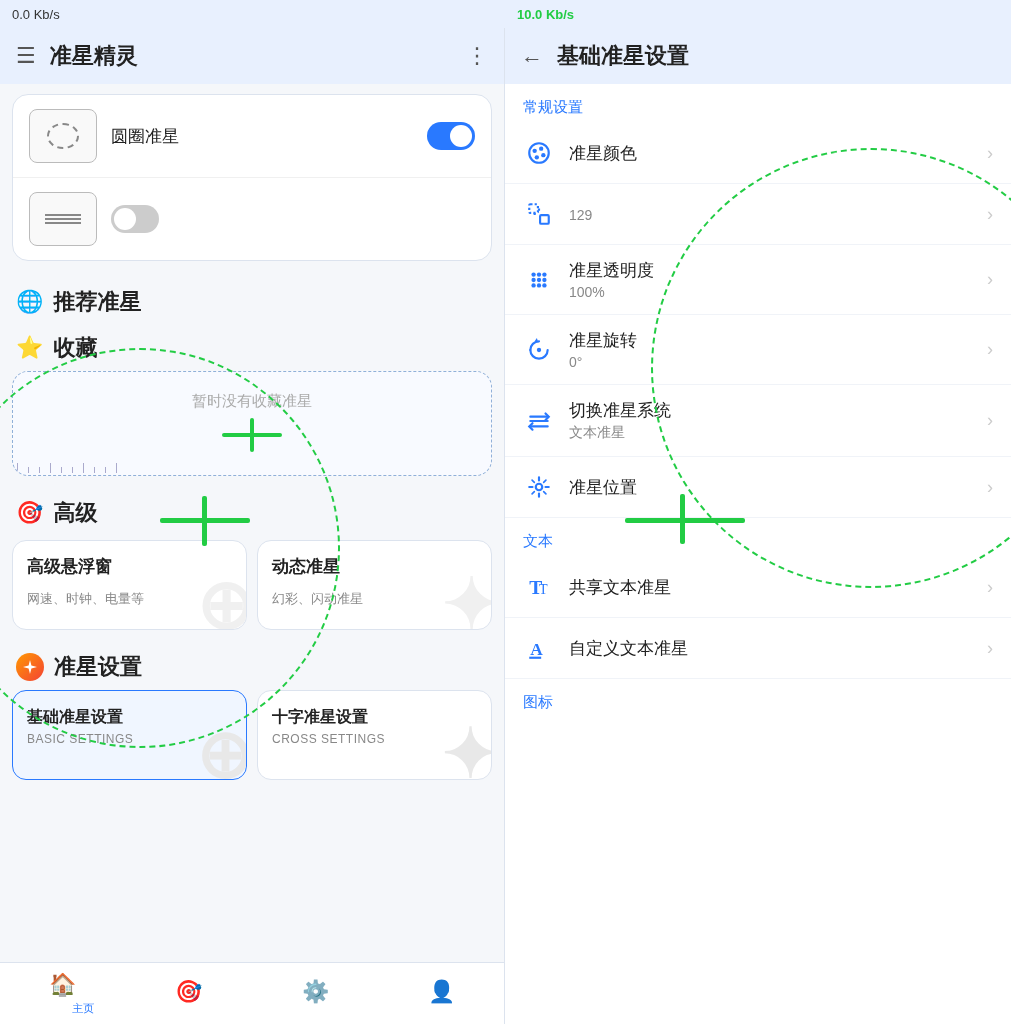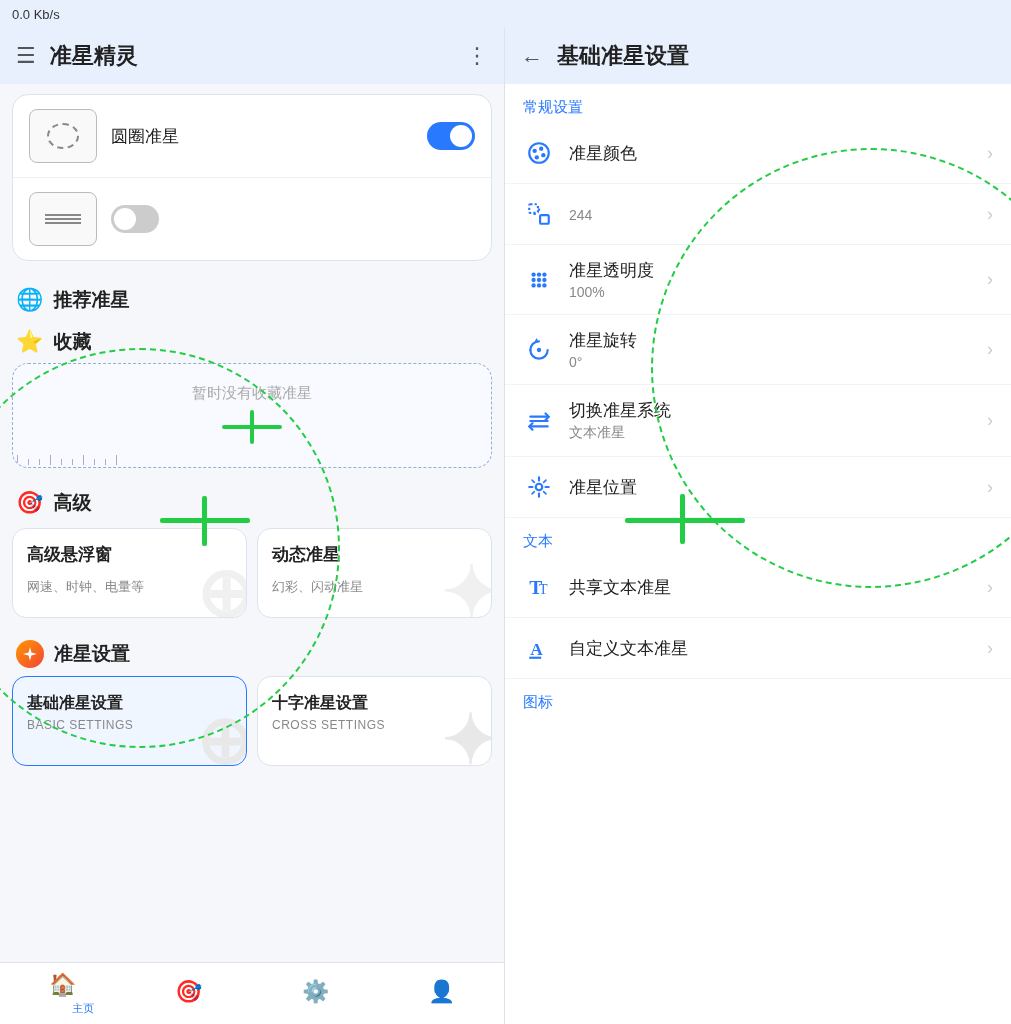--- a/index.html
+++ b/index.html
@@ -115,21 +115,21 @@
     .toggle.off .toggle-knob { left: 3px; }
 
     
     .section-row {
       display: flex;
       align-items: center;
       padding: 16px 16px 8px 16px;
       gap: 10px;
     }
     .section-icon { font-size: 22px; }
-    .section-label { font-size: 19px; font-weight: 600; color: #222; }
+    .section-label { font-size: 22px; font-weight: 600; color: #222; }
 
     
     .fav-empty-card {
       margin: 4px 12px 8px 12px;
       border: 1.5px dashed #90b0d8;
       border-radius: 16px;
       padding: 20px;
       display: flex;
       flex-direction: column;
       align-items: center;
@@ -378,20 +378,21 @@
 
     
     .right-content::-webkit-scrollbar { width: 0; }
     .left-content::-webkit-scrollbar { width: 0; }
   </style>
 </head>
 <body>
 
 <div class="status-bar">
   <div class="status-bar-left">0.0 Kb/s</div>
+  <div class="status-bar-right">10.0 Kb/s</div>
 </div>
 
 <div class="main-container">
 
   <div class="left-panel" style="position:relative;">
 
     <div class="left-header">
       <span class="hamburger-icon">☰</span>
       <span class="left-title">准星精灵</span>
       <span class="more-icon">⋮</span>
@@ -556,21 +557,21 @@
 
       <div class="settings-list-item">
         <div class="item-icon">
           <svg viewBox="0 0 24 24" fill="none">
             <rect x="3" y="3" width="8" height="8" stroke="#2979ff" stroke-width="2" stroke-dasharray="2 2" rx="1"></rect>
             <rect x="13" y="13" width="8" height="8" stroke="#2979ff" stroke-width="2" rx="1"></rect>
             <path d="M11 8h2M8 11v2" stroke="#2979ff" stroke-width="2"></path>
           </svg>
         </div>
         <div class="item-text">
-          <div class="item-sub">244</div>
+          <div class="item-sub">129</div>
         </div>
         <span class="item-arrow">›</span>
       </div>
 
       <div class="settings-list-item">
         <div class="item-icon">
           <svg viewBox="0 0 24 24" fill="none">
             <circle cx="7" cy="7" r="2" fill="#2979ff"></circle>
             <circle cx="12" cy="7" r="2" fill="#2979ff"></circle>
             <circle cx="17" cy="7" r="2" fill="#2979ff"></circle>

